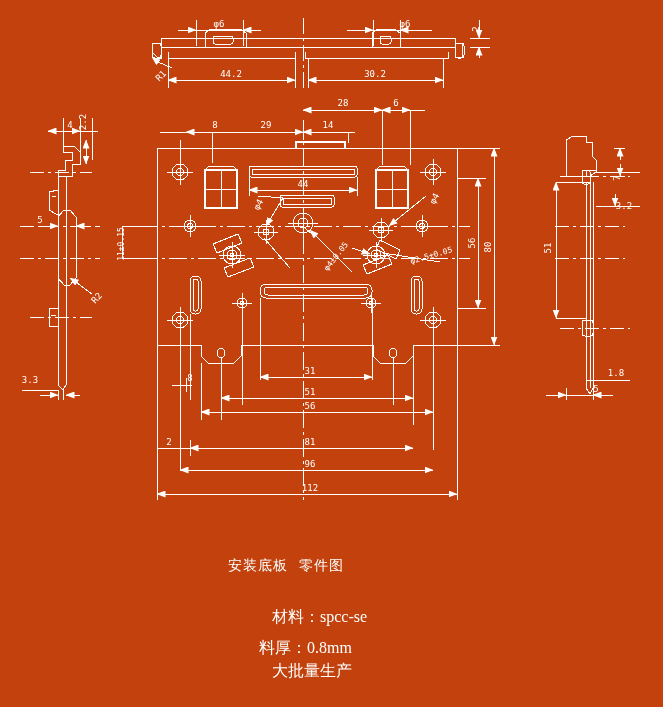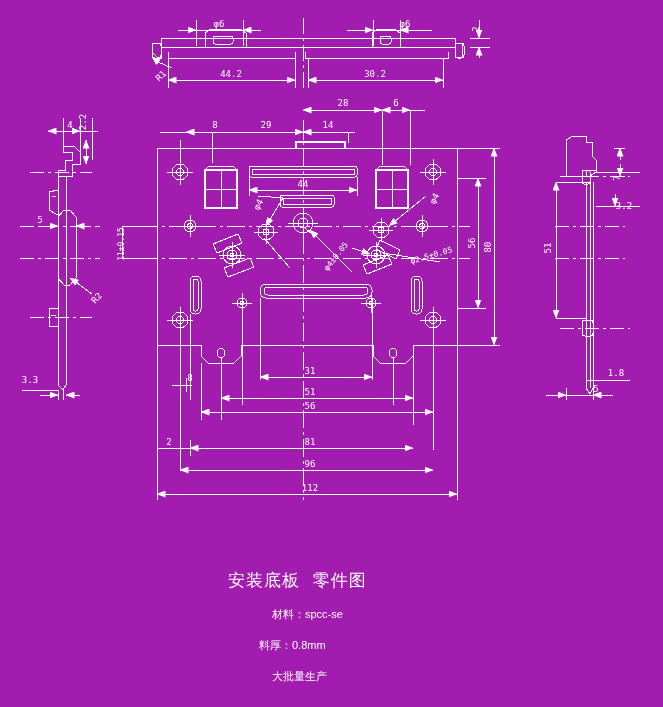--- a/index.html
+++ b/index.html
@@ -1,26 +1,26 @@
 <!DOCTYPE html>
 <html><head>
 <meta charset="utf-8">
 <style>
   html,body{margin:0;padding:0;background:#000;}
   body{width:663px;height:707px;overflow:hidden;
        font-family:"DejaVu Sans Mono","Liberation Mono",monospace;color:#fff;}
-  #stage{position:relative;width:663px;height:707px;background:#a21caf;}
+  #stage{position:relative;width:663px;height:707px;background:#c2410c;}
   svg{position:absolute;left:0;top:0;}
   .titleblock{position:absolute;left:0;top:545px;width:663px;}
-  .t-main{position:absolute;left:228px;top:24px;font-family:"DejaVu Sans",sans-serif;
-          font-size:17px;letter-spacing:1px;white-space:pre;}
-  .t-line{position:absolute;font-family:Liberation Sans, sans-serif;font-size:11px;white-space:pre;}
+  .t-main{position:absolute;left:228px;top:12px;font-family:"DejaVu Sans",sans-serif;
+          font-size:14px;letter-spacing:1px;white-space:pre;}
+  .t-line{position:absolute;font-family:Liberation Serif, serif;font-size:16px;white-space:pre;}
   .t1{left:272px;top:62px;}
   .t2{left:259px;top:93px;}
-  .t3{left:272px;top:124px;}
+  .t3{left:272px;top:116px;}
 </style>
 </head>
 <body>
 
 <div id="stage">
 
 <svg width="663" height="707" viewBox="0 0 663 707">
   <defs>
     <marker id="ar" markerWidth="9" markerHeight="7" refX="8.5" refY="3.5" orient="auto">
       <polygon points="0,0 9,3.5 0,7" fill="#fff"></polygon>

